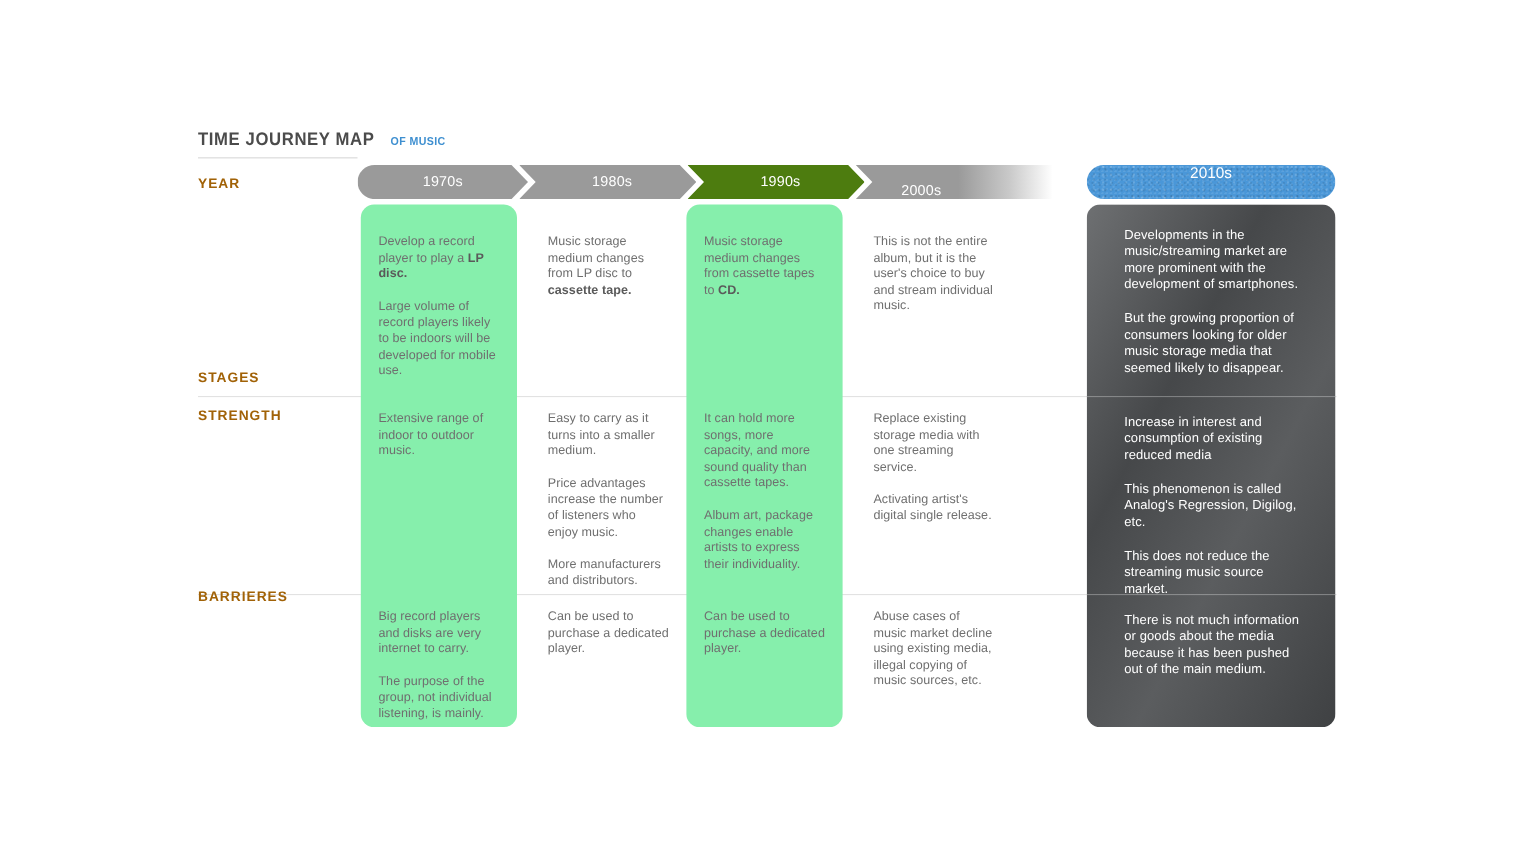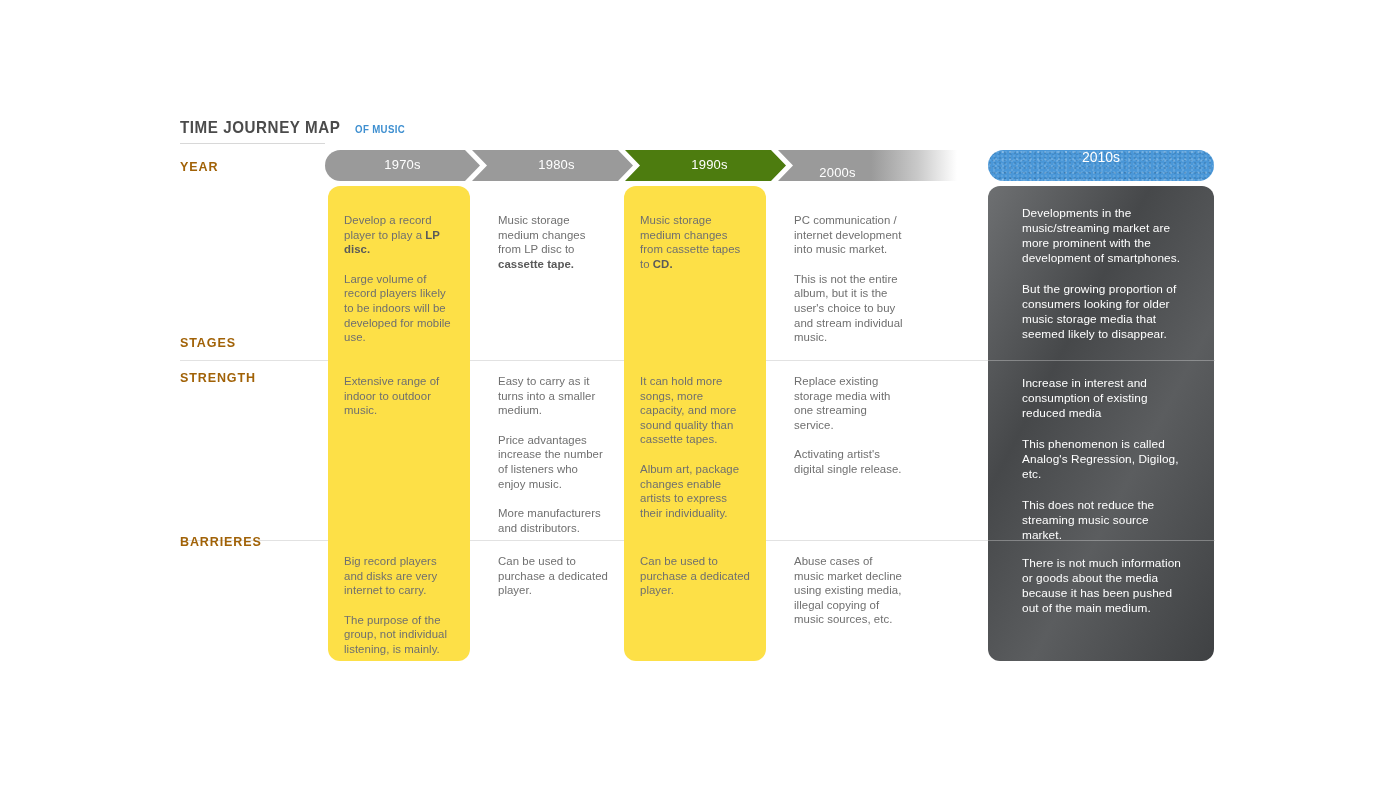--- a/index.html
+++ b/index.html
@@ -77,21 +77,21 @@
       radial-gradient(circle at 85% 75%,rgba(0,0,0,.09) 0 1px,transparent 1px),
       radial-gradient(circle at 52% 44%,rgba(255,255,255,.10) 0 1px,transparent 1px);
     background-size:7px 7px,5px 5px,9px 9px,6px 6px,4px 4px;
     display:flex;align-items:flex-start;justify-content:center;
     color:#ffffff;font-size:14px;
   }
   .pill .lbl{position:relative;top:-1px;}
 
   
   .col{position:absolute;top:186px;width:142px;}
-  .col.shaded{background:#fde047;border-top-left-radius:12px;border-top-right-radius:12px;
+  .col.shaded{background:#86efac;border-top-left-radius:12px;border-top-right-radius:12px;
               border-bottom-left-radius:12px;border-bottom-right-radius:12px;}
   .col.c-1970{left:328px;height:475px;}
   .col.c-1980{left:482px;}
   .col.c-1990{left:624px;height:475px;}
   .col.c-2000{left:778px;}
 
   .cell{position:absolute;left:0;width:142px;box-sizing:border-box;padding:0 16px;}
   .cell p{
     margin:0 0 15px 0;color:#6f6f6f;font-size:11.4px;line-height:14.6px;
     letter-spacing:.05px;
@@ -202,21 +202,20 @@
         <p>It can hold more songs, more capacity, and more sound quality than cassette tapes.</p>
         <p>Album art, package changes enable artists to express their individuality.</p>
       </div>
     <div class="cell b">
         <p>Can be used to purchase a dedicated player.</p>
       </div>
   </div>
 
   <div class="col c-2000">
     <div class="cell s">
-        <p>PC communication / internet development into music market.</p>
         <p>This is not the entire album, but it is the user's choice to buy and stream individual music.</p>
       </div>
     <div class="cell g">
         <p>Replace existing storage media with one streaming service.</p>
         <p>Activating artist's digital single release.</p>
       </div>
     <div class="cell b">
         <p>Abuse cases of music market decline using existing media, illegal copying of music sources, etc.</p>
       </div>
   </div>

